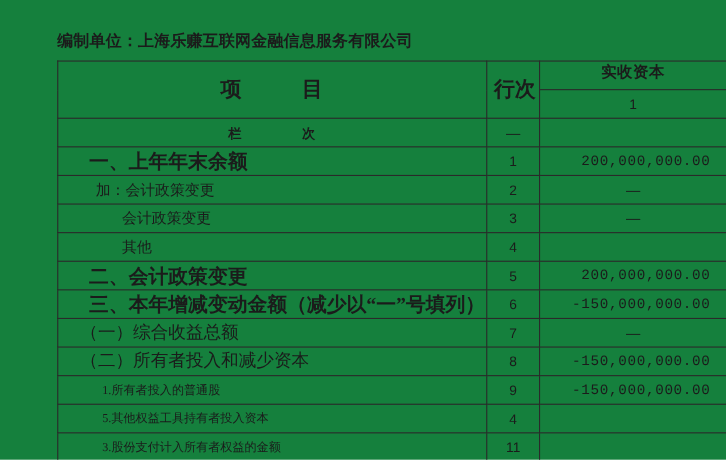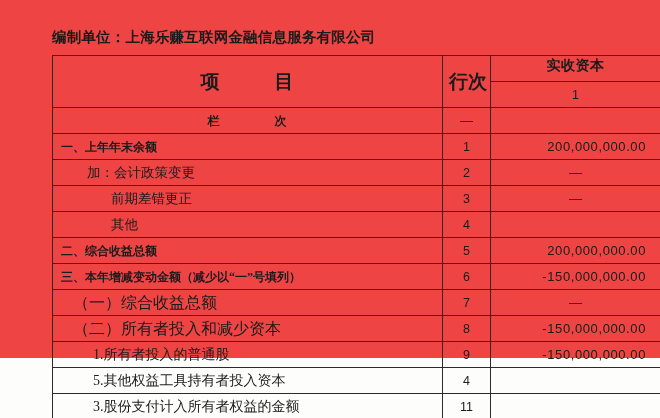--- a/index.html
+++ b/index.html
@@ -13,22 +13,22 @@
     font-family: "Liberation Serif", "DejaVu Serif", serif;
     color: #1b1b1b;
     overflow: hidden;
     position: relative;
   }
   .page {
     position: absolute;
     left: 0;
     top: 0;
     width: 660px;
-    height: 358px;
-    background: #ef4444;
+    height: 418px;
+    background: #15803d;
   }
   .org-line {
     position: absolute;
     left: 52px;
     top: 28px;
     font-size: 14.5px;
     font-weight: bold;
     letter-spacing: 0.2px;
     white-space: nowrap;
   }
@@ -77,33 +77,33 @@
     letter-spacing: 0.5px;
   }
   .sub-col {
     font-size: 12px;
     font-weight: bold;
     letter-spacing: 1px;
   }
   .sub-col .sp { display: inline-block; width: 54px; }
 
   .num {
-    font-family: Liberation Sans, sans-serif;
+    font-family: Liberation Mono, monospace;
     font-size: 13px;
     letter-spacing: 0.6px;
   }
   .dash {
     font-family: "Liberation Sans", sans-serif;
     font-size: 13px;
   }
-  .lvl0 { font-weight: bold; font-size: 12px; padding-left: 8px; }
+  .lvl0 { font-weight: bold; font-size: 18px; padding-left: 8px; margin-left: 20px; }
   .lvl1 { padding-left: 34px; font-size: 13.5px; }
   .lvl2 { padding-left: 58px; font-size: 13.5px; }
   .lvl1b { padding-left: 20px; font-size: 16px; }
-  .lvl2b { padding-left: 40px; font-size: 14px; }
+  .lvl2b { padding-left: 40px; font-size: 11px; }
   .rownum {
     font-family: "Liberation Sans", sans-serif;
     font-size: 12.5px;
   }
   
   .cap-head {
     height: 51px;
     vertical-align: bottom;
   }
   .cap-head .cell { line-height: normal; padding-bottom: 5px; }
@@ -176,21 +176,21 @@
         <td>
             <div class="cell c-center rownum">2</div>
           </td>
         <td>
             <div class="cell c-center dash">—</div>
           </td>
       </tr>
 
       <tr>
         <td>
-            <div class="cell c-left lvl2">前期差错更正</div>
+            <div class="cell c-left lvl2">会计政策变更</div>
           </td>
         <td>
             <div class="cell c-center rownum">3</div>
           </td>
         <td>
             <div class="cell c-center dash">—</div>
           </td>
       </tr>
 
       <tr>
@@ -200,21 +200,21 @@
         <td>
             <div class="cell c-center rownum">4</div>
           </td>
         <td>
             <div class="cell c-right num"></div>
           </td>
       </tr>
 
       <tr>
         <td>
-            <div class="cell c-left lvl0">二、综合收益总额</div>
+            <div class="cell c-left lvl0">二、会计政策变更</div>
           </td>
         <td>
             <div class="cell c-center rownum">5</div>
           </td>
         <td>
             <div class="cell c-right num">200,000,000.00</div>
           </td>
       </tr>
 
       <tr>

